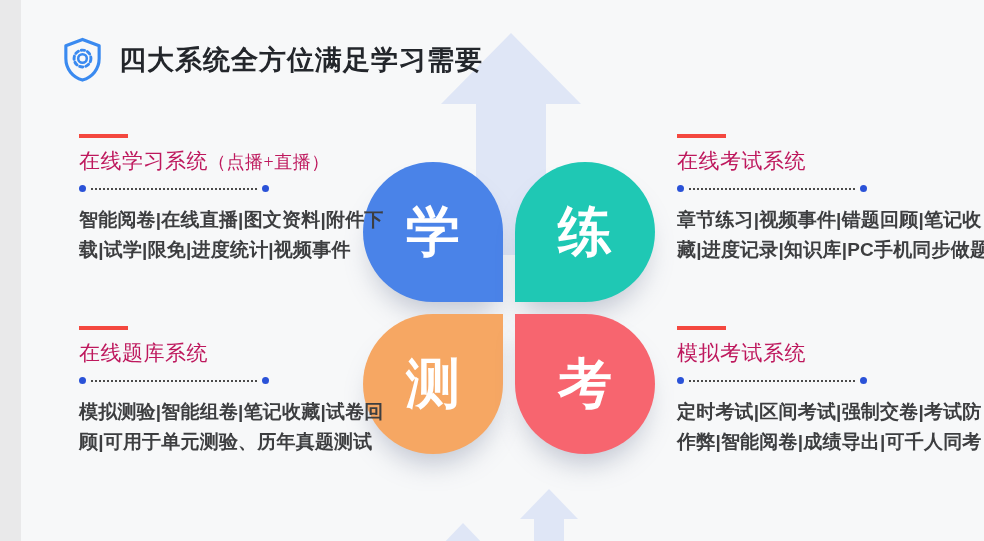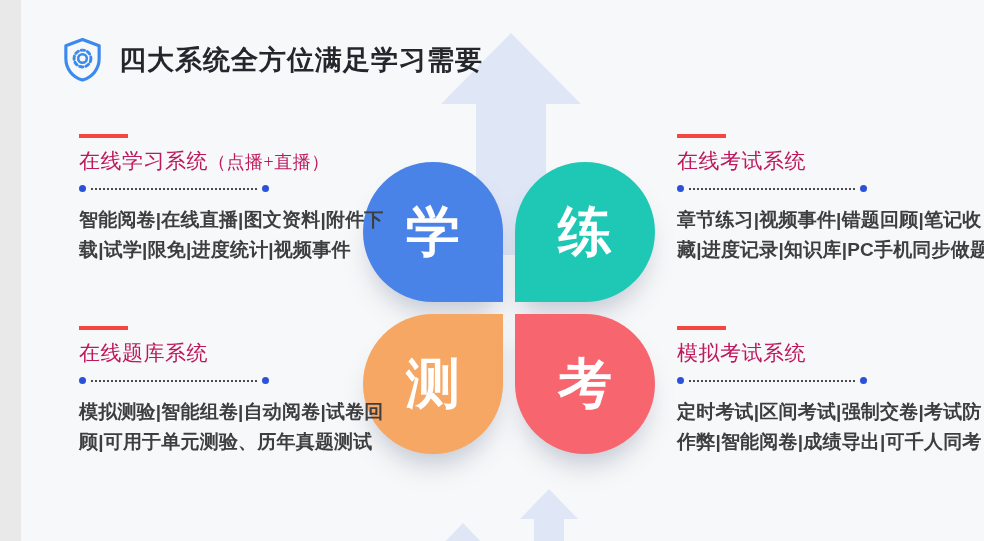--- a/index.html
+++ b/index.html
@@ -173,21 +173,21 @@
   </section>
 
   <section class="info" id="s3">
     <div class="accent" style="background: rgb(244, 72, 63);"></div>
     <h2 class="sec-title"><span>在线题库系统</span><span class="suffix"></span></h2>
     <div class="divider">
       <span class="dot" style="background: rgb(42, 82, 216);"></span>
       <span class="dash"></span>
       <span class="dot" style="background: rgb(42, 82, 216);"></span>
     </div>
-    <p class="sec-body">模拟测验|智能组卷|自动阅卷|试卷回顾|可用于单元测验、历年真题测试</p>
+    <p class="sec-body">模拟测验|智能组卷|笔记收藏|试卷回顾|可用于单元测验、历年真题测试</p>
   </section>
 
   <section class="info" id="s4">
     <div class="accent" style="background: rgb(244, 72, 63);"></div>
     <h2 class="sec-title"><span>模拟考试系统</span><span class="suffix"></span></h2>
     <div class="divider">
       <span class="dot" style="background: rgb(42, 82, 216);"></span>
       <span class="dash"></span>
       <span class="dot" style="background: rgb(42, 82, 216);"></span>
     </div>

